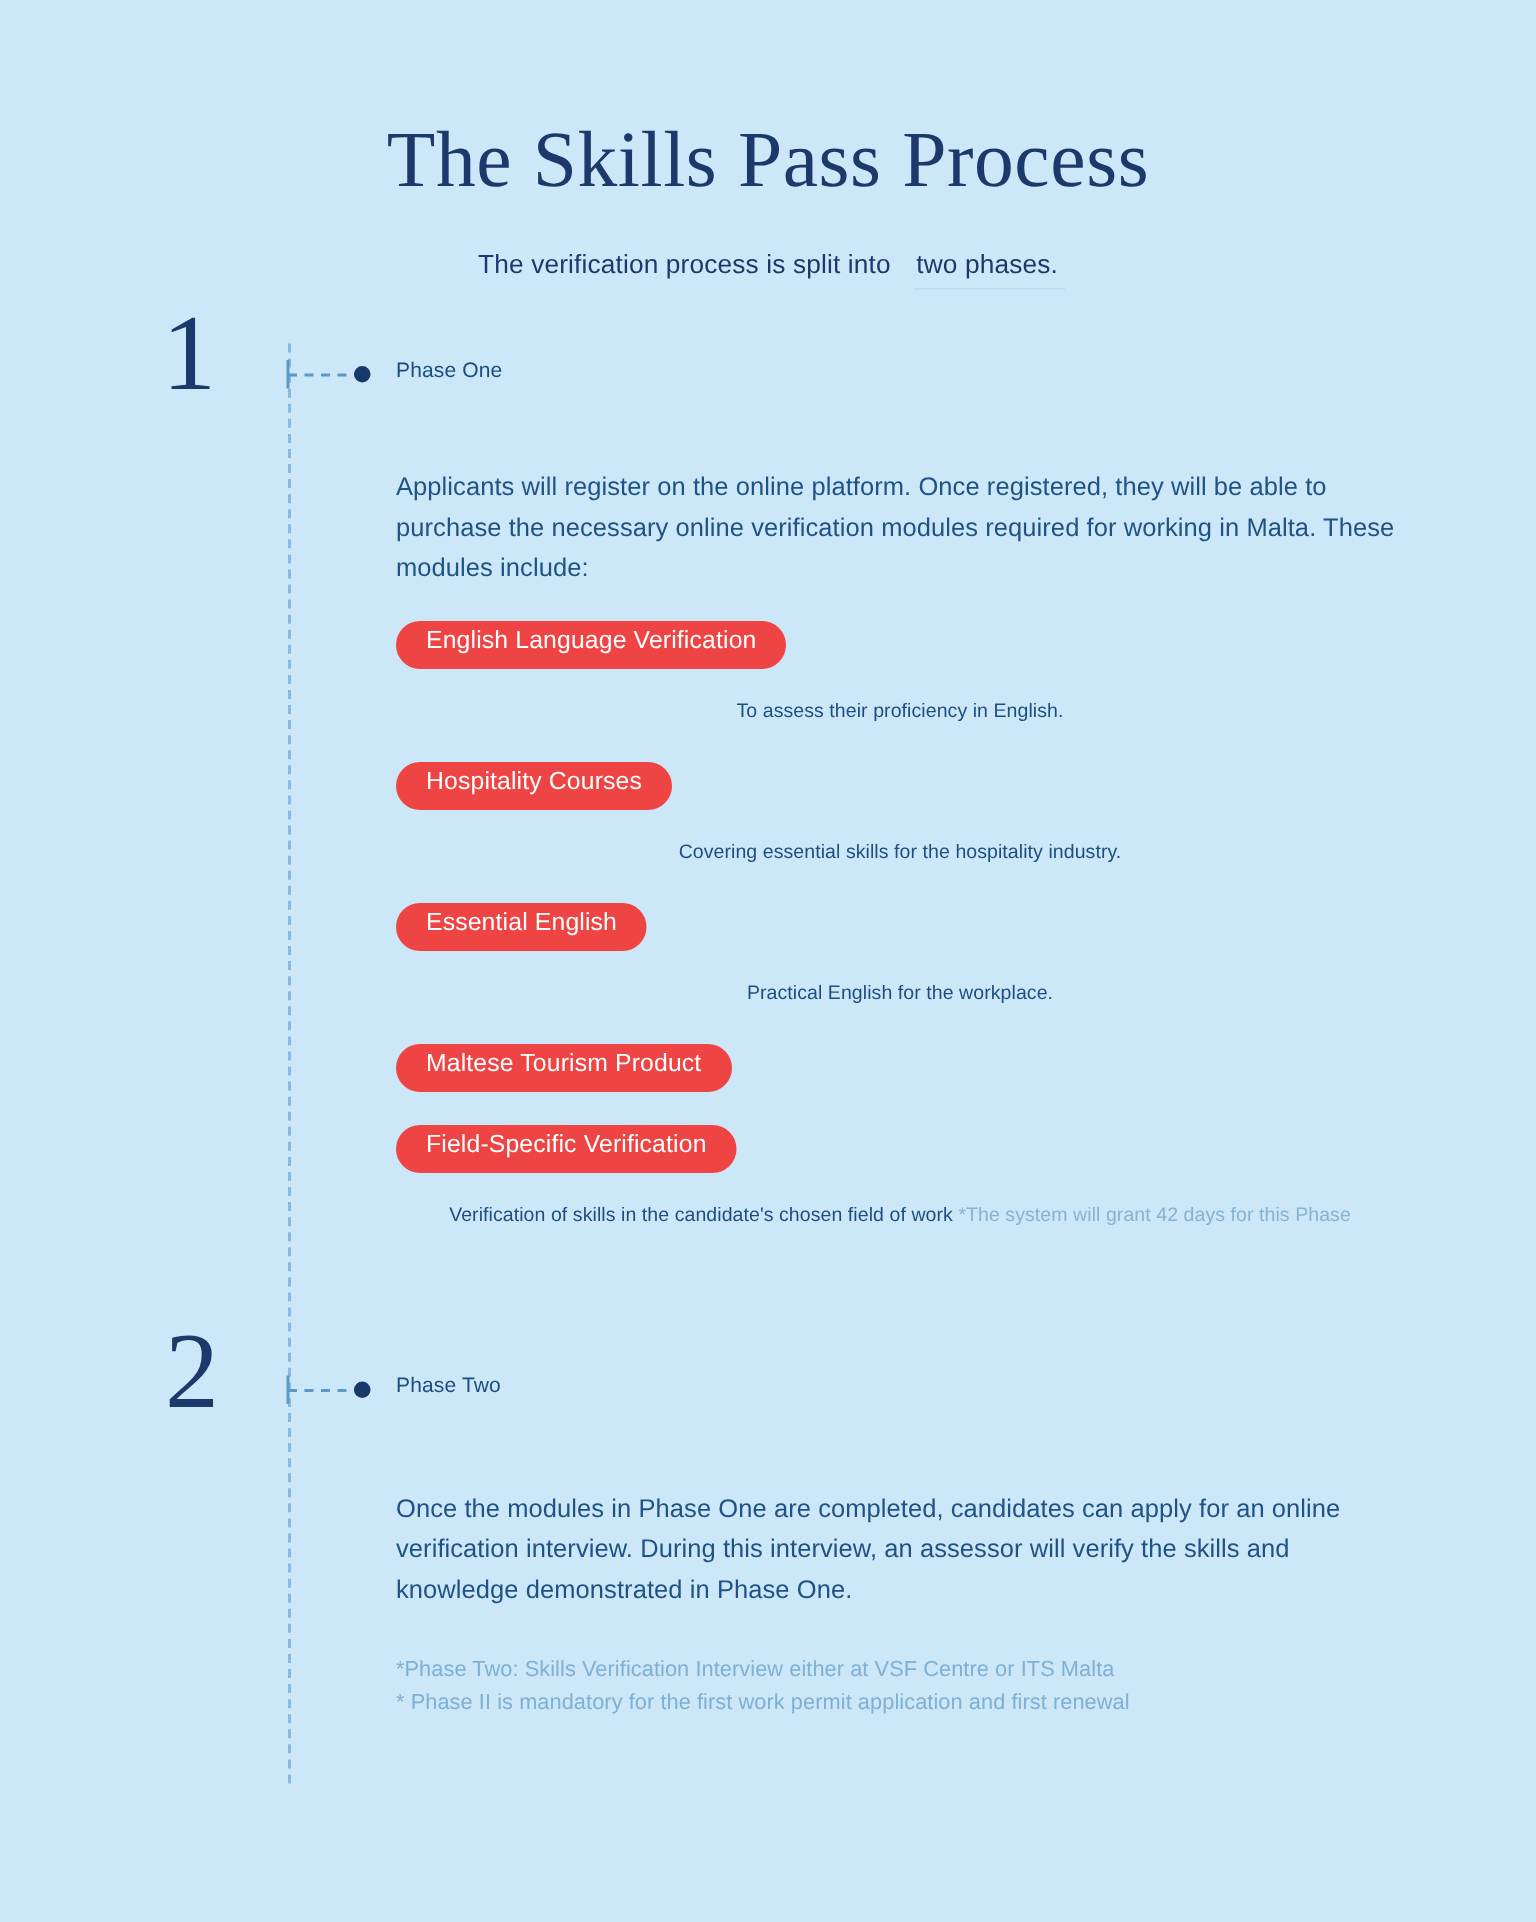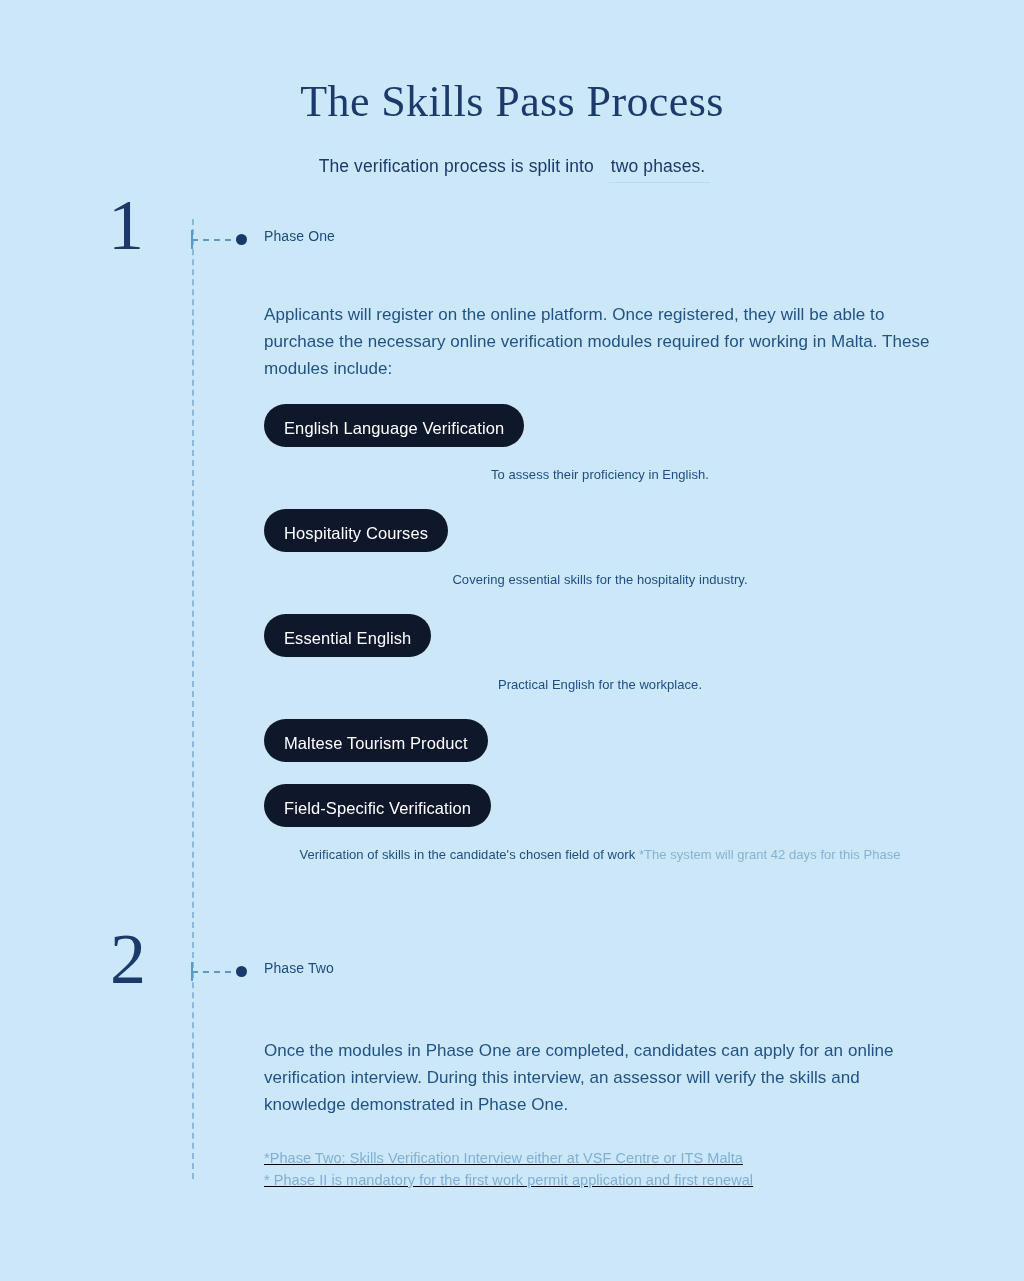--- a/index.html
+++ b/index.html
@@ -15,21 +15,21 @@
     position: relative;
   }
 
   
   .header {
     padding-top: 78px;
     text-align: center;
   }
   .page-title {
     font-family: "Liberation Serif", serif;
-    font-size: 44px;
+    font-size: 53px;
     font-weight: 400;
     color: #1b3a6b;
     letter-spacing: 0.4px;
     margin: 0;
     line-height: 1.1;
   }
   .subtitle-wrap {
     margin-top: 30px;
     font-size: 17.5px;
     color: #1b3a6b;
@@ -131,45 +131,44 @@
     margin: 0;
   }
   .p1 { margin-top: 36px; }
 
   .modules {
     margin-top: 22px;
   }
   .module { margin-bottom: 22px; }
   .pill {
     display: inline-block;
-    background: #0f172a;
+    background: #ef4444;
     color: #ffffff;
     font-size: 16.5px;
-    padding: 15px 20px 9px 20px;
+    padding: 4px 20px 9px 20px;
     border-radius: 999px;
     letter-spacing: 0.1px;
     line-height: 1.15;
   }
   .module-desc {
     margin: 15px 0 0 0;
     font-size: 13px;
     line-height: 25px;
     color: #1d4e82;
     letter-spacing: 0.05px;
     text-align: center;
   }
   .module-desc .note {
     color: #86b3d3;
   }
 
   .phase-two { margin-top: 84px; }
   .p2 { margin-top: 40px; }
   .footnotes {
     margin-top: 30px;
-    text-decoration: underline;
   }
   .footnote {
     font-size: 14.5px;
     line-height: 21.5px;
     color: #7fb0d4;
     letter-spacing: 0.05px;
     margin: 0;
   }
 </style>
 </head>

